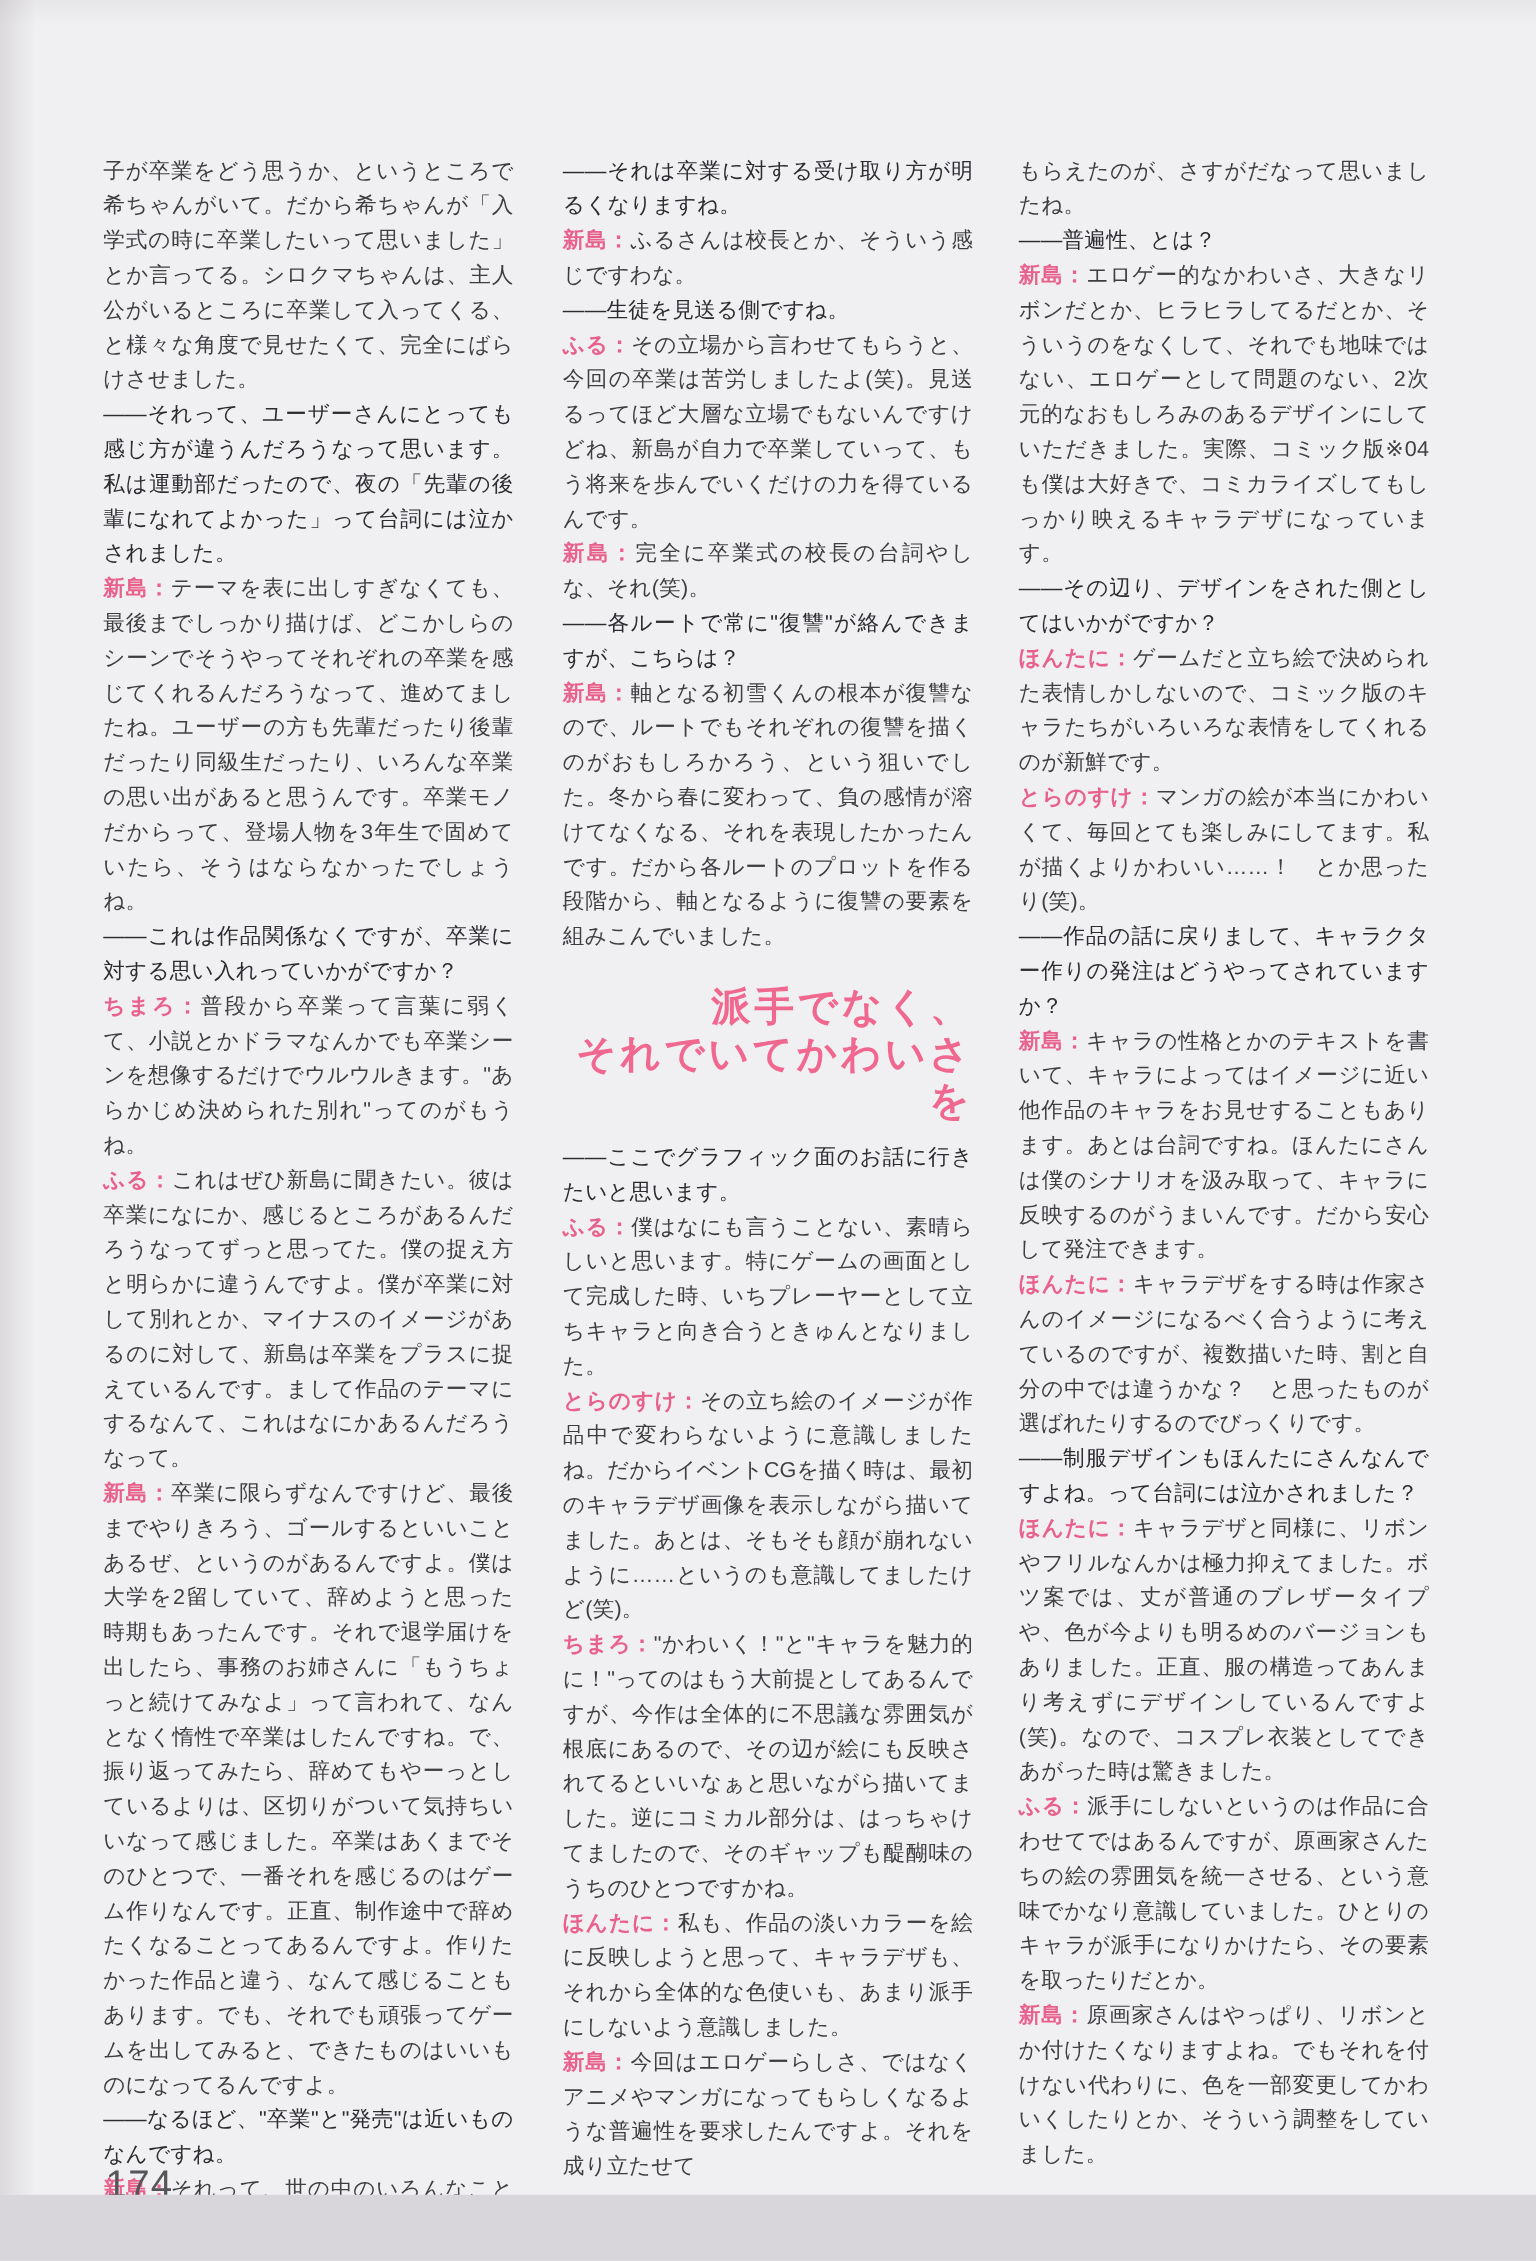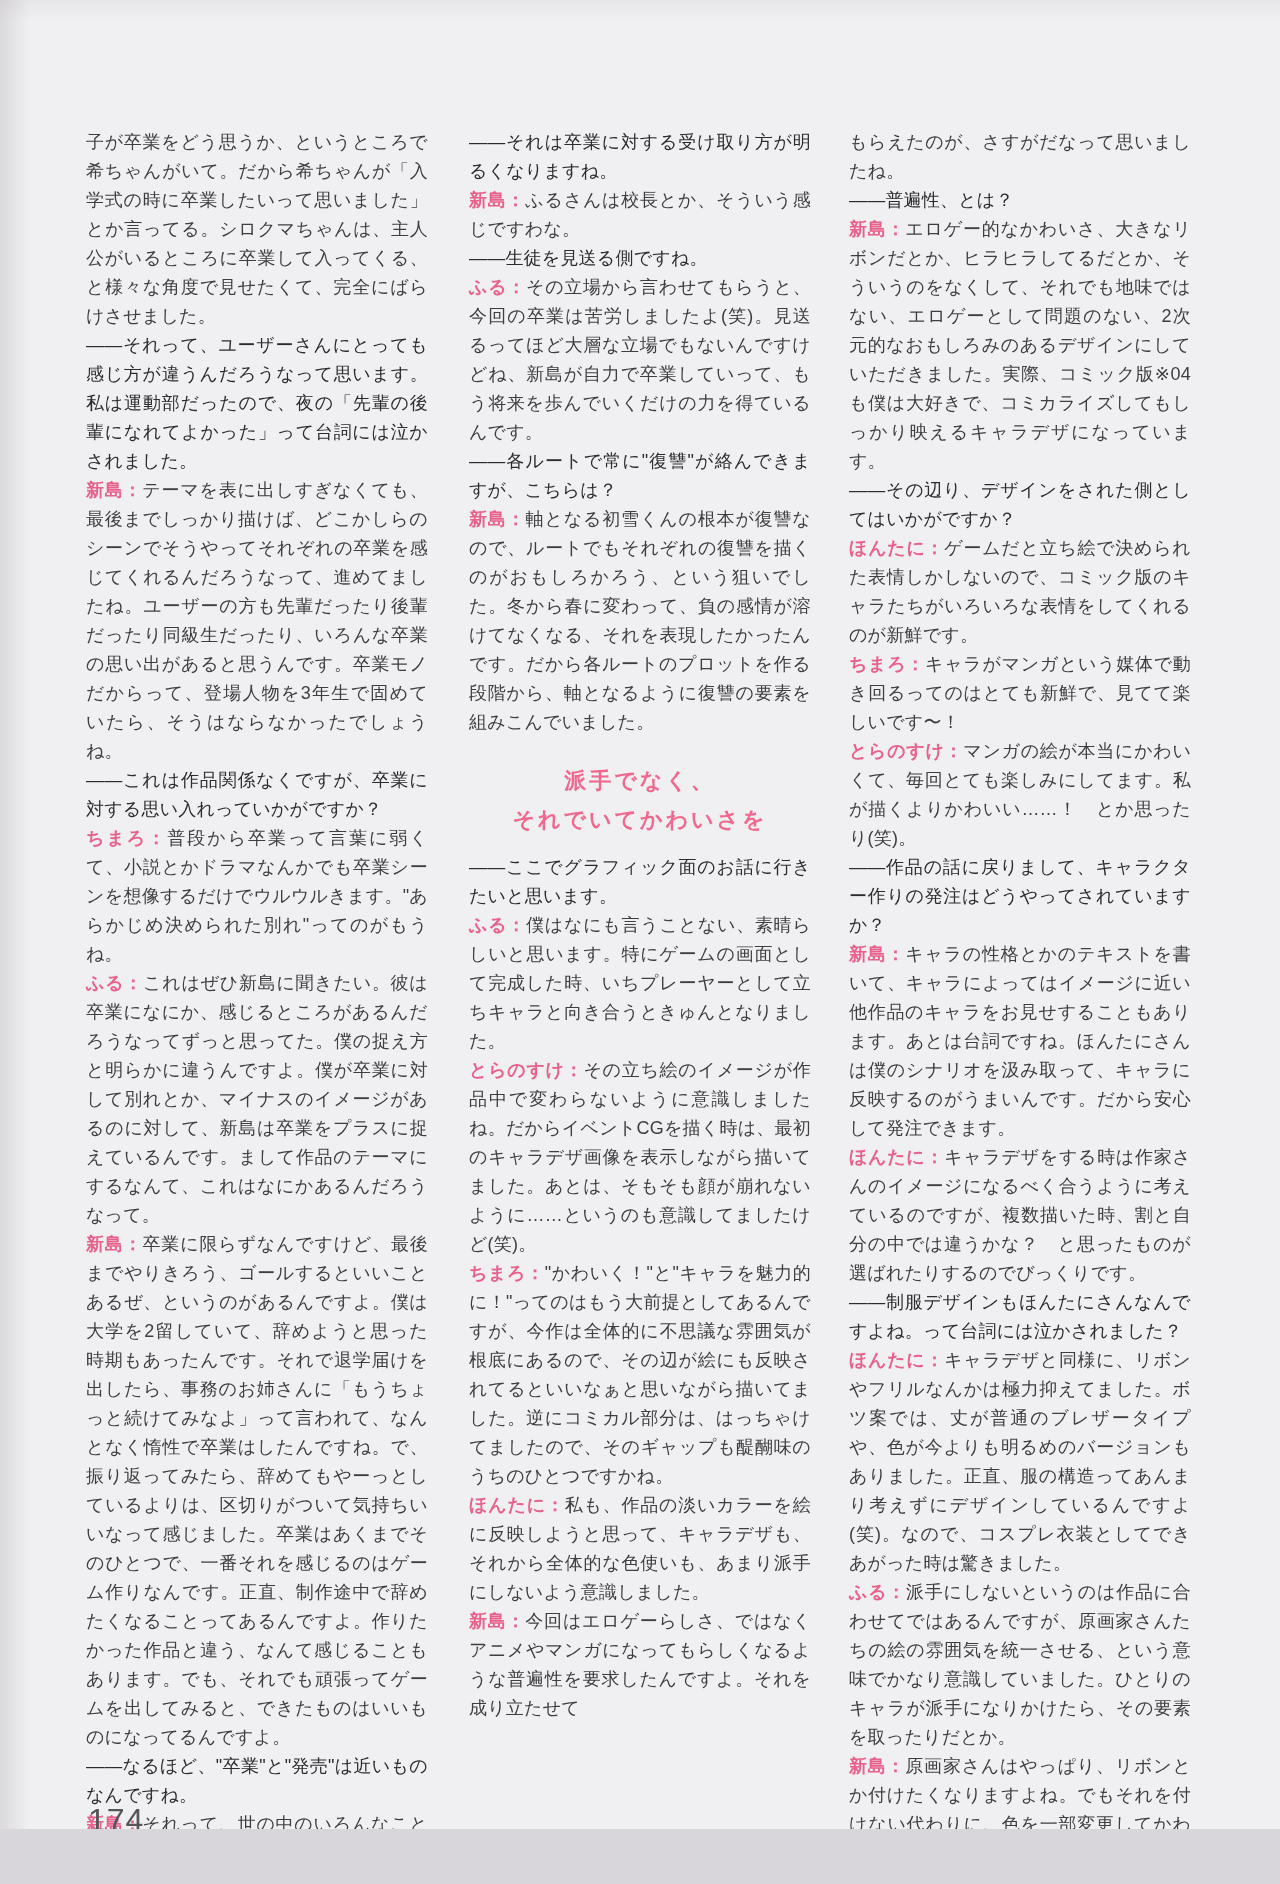--- a/index.html
+++ b/index.html
@@ -42,26 +42,26 @@
   .block.q {
     font-weight: 400;
     color: var(--q-text, #2b2b30);
   }
   .speaker {
     font-weight: 700;
     color: var(--pink, #e8618c);
   }
   .section-heading {
     margin: 24px 0 14px 0;
-    font-size: 22px;
+    font-size: 33px;
     line-height: 39px;
     font-weight: 700;
     letter-spacing: 3px;
     color: var(--heading-pink, #f0688f);
-    text-align: center;
+    text-align: right;
   }
   .page-number {
     position: absolute;
     left: 88px;
     top: 1802px;
     font-size: 32px;
     letter-spacing: 1px;
     color: var(--pagenum, #55555a);
   }
 </style>
@@ -78,37 +78,37 @@
       <p class="block speech"><span class="speaker">ふる：</span>これはぜひ新島に聞きたい。彼は卒業になにか、感じるところがあるんだろうなってずっと思ってた。僕の捉え方と明らかに違うんですよ。僕が卒業に対して別れとか、マイナスのイメージがあるのに対して、新島は卒業をプラスに捉えているんです。まして作品のテーマにするなんて、これはなにかあるんだろうなって。</p>
       <p class="block speech"><span class="speaker">新島：</span>卒業に限らずなんですけど、最後までやりきろう、ゴールするといいことあるぜ、というのがあるんですよ。僕は大学を2留していて、辞めようと思った時期もあったんです。それで退学届けを出したら、事務のお姉さんに「もうちょっと続けてみなよ」って言われて、なんとなく惰性で卒業はしたんですね。で、振り返ってみたら、辞めてもやーっとしているよりは、区切りがついて気持ちいいなって感じました。卒業はあくまでそのひとつで、一番それを感じるのはゲーム作りなんです。正直、制作途中で辞めたくなることってあるんですよ。作りたかった作品と違う、なんて感じることもあります。でも、それでも頑張ってゲームを出してみると、できたものはいいものになってるんですよ。</p>
       <p class="block q">——なるほど、"卒業"と"発売"は近いものなんですね。</p>
       <p class="block speech"><span class="speaker">新島：</span>それって、世の中のいろんなことにあてはまるのかなって。卒業間近って「こんなんでいいのかな？」とか思うかもしれないけど、「とりあえず卒業してみい」みたいな。『はつゆきさくら』の"卒業"には、僕の大学卒業と、ゲーム作りという部分が詰め込まれてるんです。</p>
     </div>
   <div class="col col-middle">
       <p class="block q">——それは卒業に対する受け取り方が明るくなりますね。</p>
       <p class="block speech"><span class="speaker">新島：</span>ふるさんは校長とか、そういう感じですわな。</p>
       <p class="block q">——生徒を見送る側ですね。</p>
       <p class="block speech"><span class="speaker">ふる：</span>その立場から言わせてもらうと、今回の卒業は苦労しましたよ(笑)。見送るってほど大層な立場でもないんですけどね、新島が自力で卒業していって、もう将来を歩んでいくだけの力を得ているんです。</p>
+      <p class="block speech"><span class="speaker">新島：</span>完全に卒業式の校長の台詞やしな、それ(笑)。</p>
       <p class="block q">——各ルートで常に"復讐"が絡んできますが、こちらは？</p>
       <p class="block speech"><span class="speaker">新島：</span>軸となる初雪くんの根本が復讐なので、ルートでもそれぞれの復讐を描くのがおもしろかろう、という狙いでした。冬から春に変わって、負の感情が溶けてなくなる、それを表現したかったんです。だから各ルートのプロットを作る段階から、軸となるように復讐の要素を組みこんでいました。</p>
       <h2 class="section-heading">派手でなく、<br>それでいてかわいさを</h2>
       <p class="block q">——ここでグラフィック面のお話に行きたいと思います。</p>
       <p class="block speech"><span class="speaker">ふる：</span>僕はなにも言うことない、素晴らしいと思います。特にゲームの画面として完成した時、いちプレーヤーとして立ちキャラと向き合うときゅんとなりました。</p>
       <p class="block speech"><span class="speaker">とらのすけ：</span>その立ち絵のイメージが作品中で変わらないように意識しましたね。だからイベントCGを描く時は、最初のキャラデザ画像を表示しながら描いてました。あとは、そもそも顔が崩れないように……というのも意識してましたけど(笑)。</p>
       <p class="block speech"><span class="speaker">ちまろ：</span>"かわいく！"と"キャラを魅力的に！"ってのはもう大前提としてあるんですが、今作は全体的に不思議な雰囲気が根底にあるので、その辺が絵にも反映されてるといいなぁと思いながら描いてました。逆にコミカル部分は、はっちゃけてましたので、そのギャップも醍醐味のうちのひとつですかね。</p>
       <p class="block speech"><span class="speaker">ほんたに：</span>私も、作品の淡いカラーを絵に反映しようと思って、キャラデザも、それから全体的な色使いも、あまり派手にしないよう意識しました。</p>
       <p class="block speech"><span class="speaker">新島：</span>今回はエロゲーらしさ、ではなくアニメやマンガになってもらしくなるような普遍性を要求したんですよ。それを成り立たせて</p>
     </div>
   <div class="col col-right">
       <p class="block plain">もらえたのが、さすがだなって思いましたね。</p>
       <p class="block q">——普遍性、とは？</p>
       <p class="block speech"><span class="speaker">新島：</span>エロゲー的なかわいさ、大きなリボンだとか、ヒラヒラしてるだとか、そういうのをなくして、それでも地味ではない、エロゲーとして問題のない、2次元的なおもしろみのあるデザインにしていただきました。実際、コミック版※04も僕は大好きで、コミカライズしてもしっかり映えるキャラデザになっています。</p>
       <p class="block q">——その辺り、デザインをされた側としてはいかがですか？</p>
       <p class="block speech"><span class="speaker">ほんたに：</span>ゲームだと立ち絵で決められた表情しかしないので、コミック版のキャラたちがいろいろな表情をしてくれるのが新鮮です。</p>
-      <p class="block speech"><span class="speaker">ちまろ：</span>キャラがマンガという媒体で動き回るってのはとても新鮮で、見てて楽しいです〜！</p>
       <p class="block speech"><span class="speaker">とらのすけ：</span>マンガの絵が本当にかわいくて、毎回とても楽しみにしてます。私が描くよりかわいい……！　とか思ったり(笑)。</p>
       <p class="block q">——作品の話に戻りまして、キャラクター作りの発注はどうやってされていますか？</p>
       <p class="block speech"><span class="speaker">新島：</span>キャラの性格とかのテキストを書いて、キャラによってはイメージに近い他作品のキャラをお見せすることもあります。あとは台詞ですね。ほんたにさんは僕のシナリオを汲み取って、キャラに反映するのがうまいんです。だから安心して発注できます。</p>
       <p class="block speech"><span class="speaker">ほんたに：</span>キャラデザをする時は作家さんのイメージになるべく合うように考えているのですが、複数描いた時、割と自分の中では違うかな？　と思ったものが選ばれたりするのでびっくりです。</p>
       <p class="block q">——制服デザインもほんたにさんなんですよね。って台詞には泣かされました？</p>
       <p class="block speech"><span class="speaker">ほんたに：</span>キャラデザと同様に、リボンやフリルなんかは極力抑えてました。ボツ案では、丈が普通のブレザータイプや、色が今よりも明るめのバージョンもありました。正直、服の構造ってあんまり考えずにデザインしているんですよ(笑)。なので、コスプレ衣装としてできあがった時は驚きました。</p>
       <p class="block speech"><span class="speaker">ふる：</span>派手にしないというのは作品に合わせてではあるんですが、原画家さんたちの絵の雰囲気を統一させる、という意味でかなり意識していました。ひとりのキャラが派手になりかけたら、その要素を取ったりだとか。</p>
       <p class="block speech"><span class="speaker">新島：</span>原画家さんはやっぱり、リボンとか付けたくなりますよね。でもそれを付けない代わりに、色を一部変更してかわいくしたりとか、そういう調整をしていました。</p>
     </div>
   <div class="page-number">174</div>

